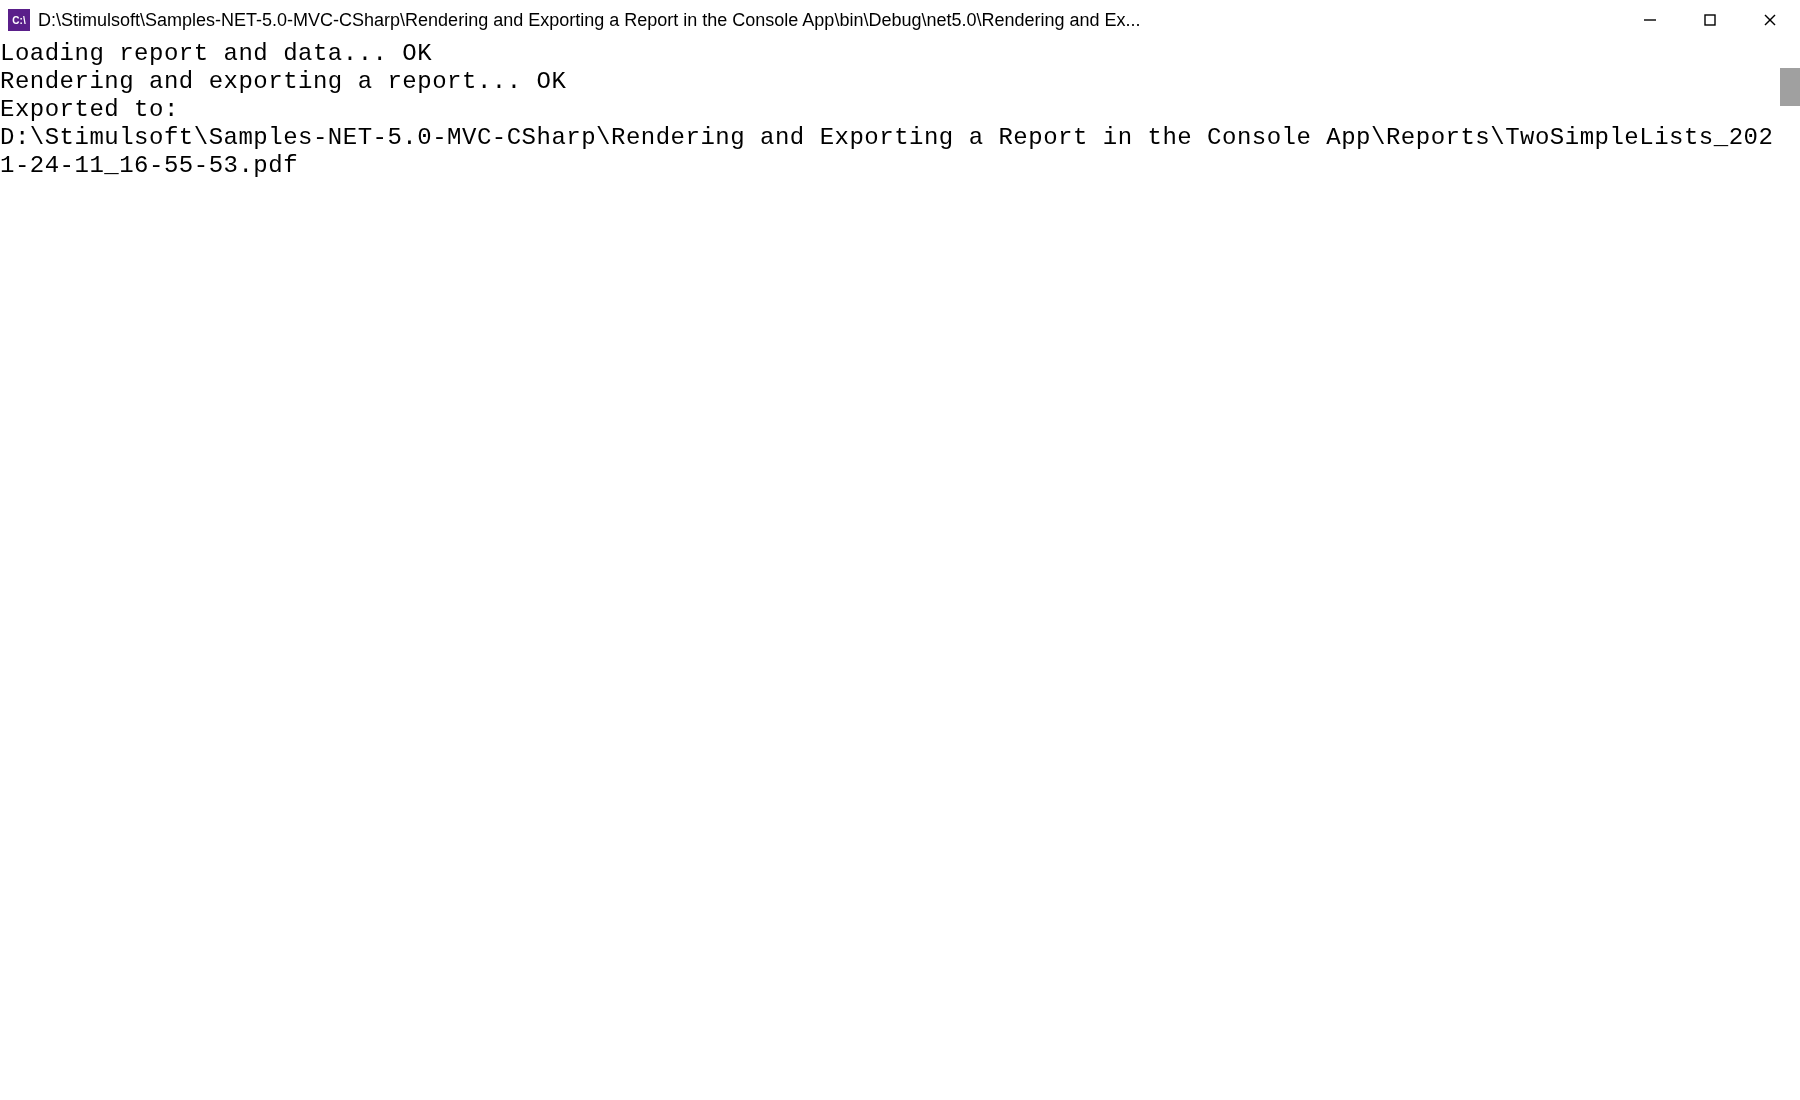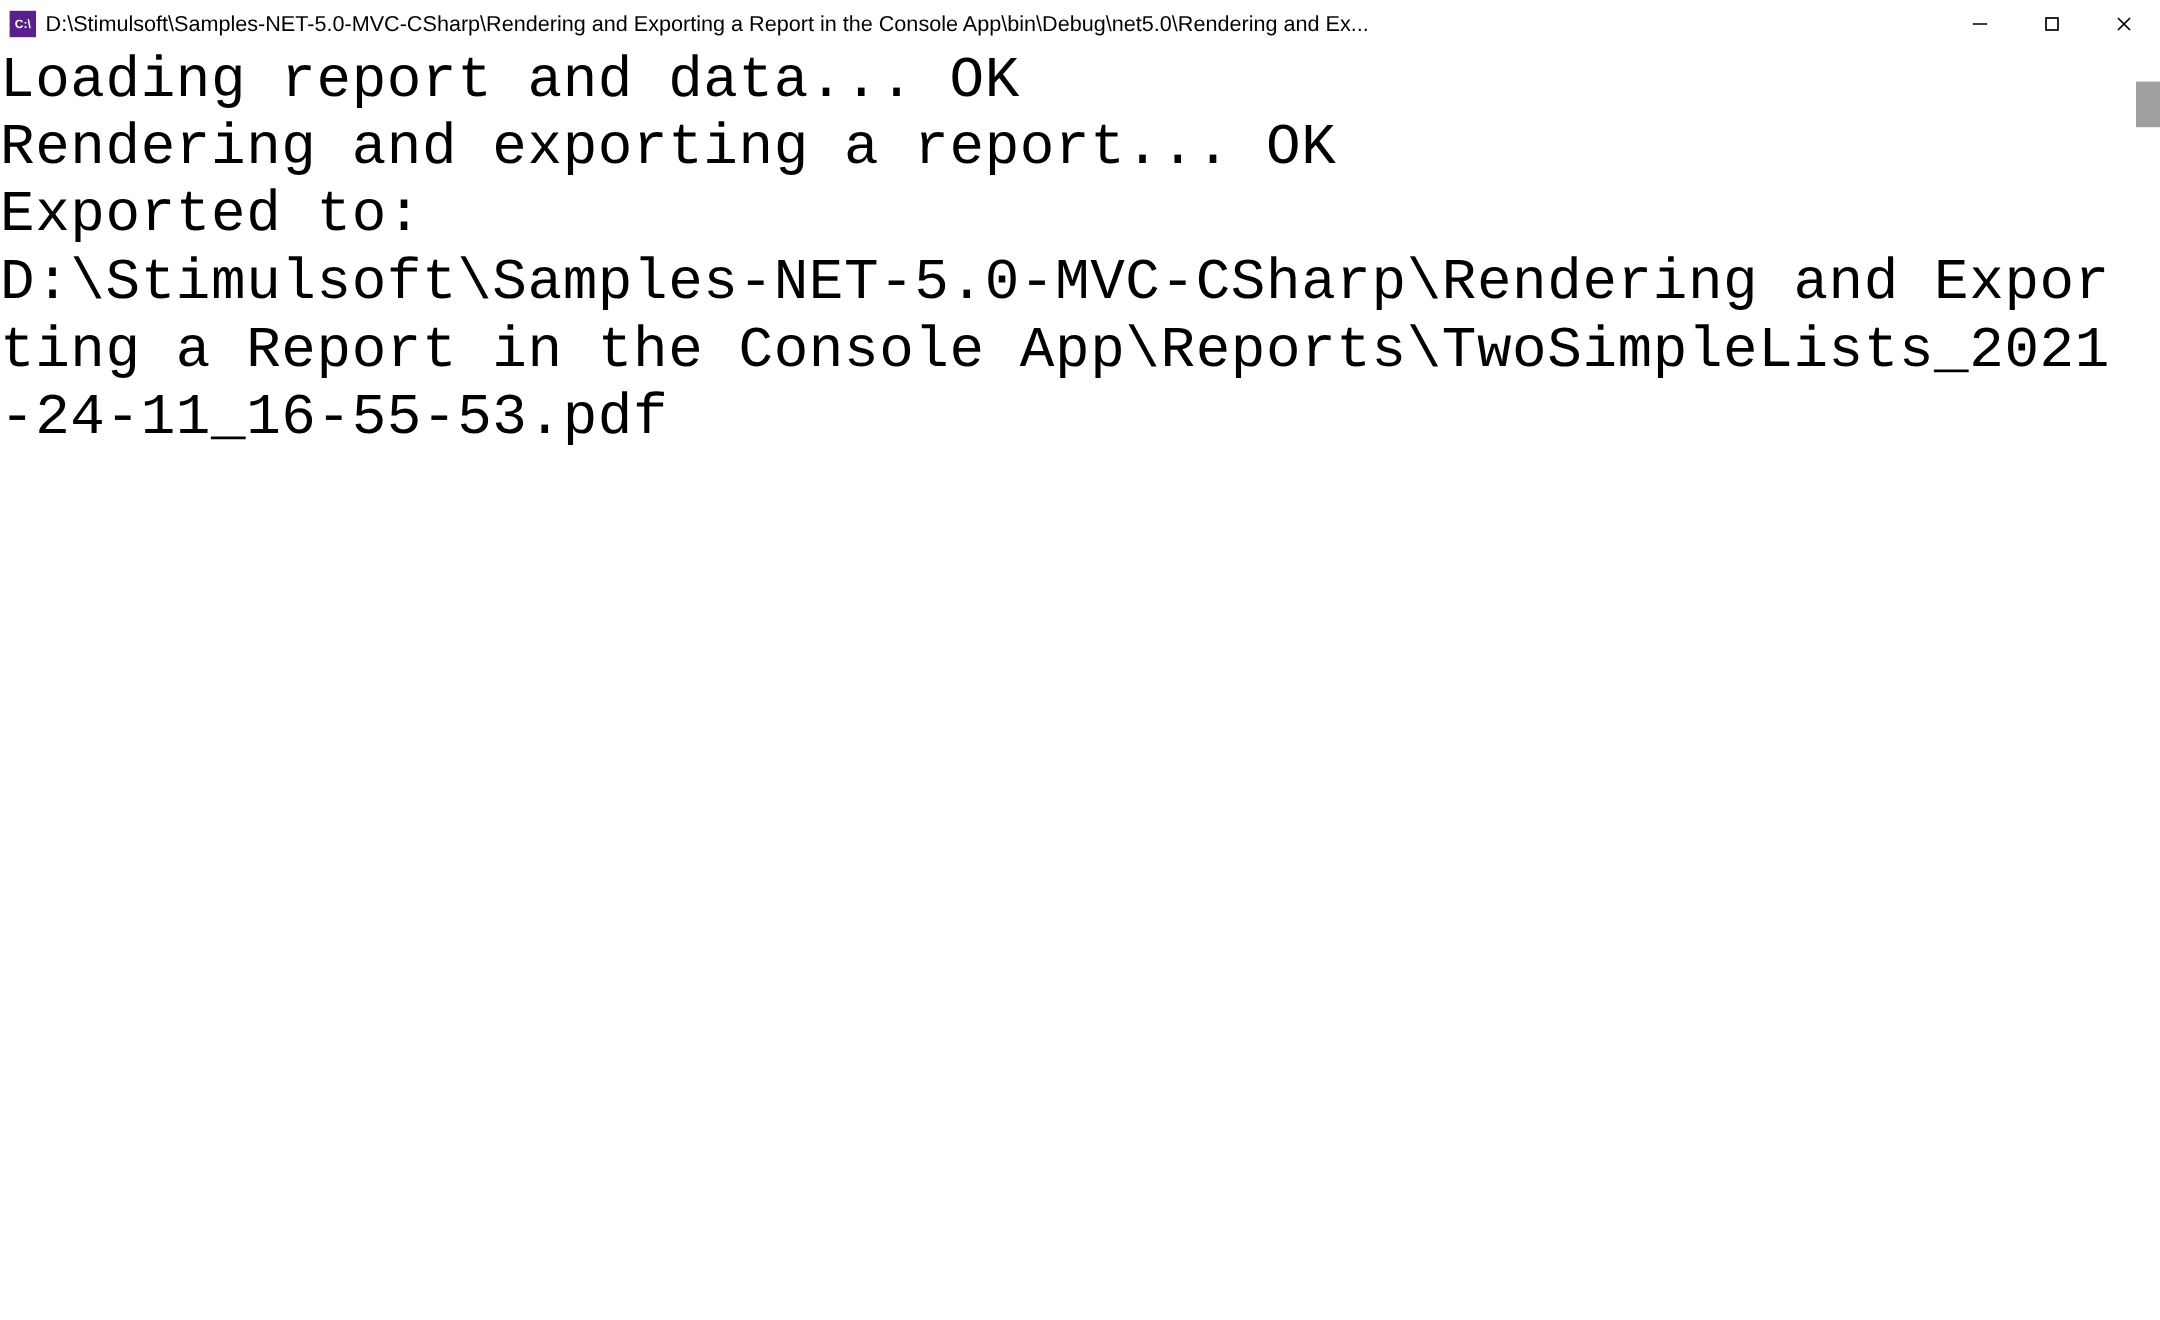--- a/index.html
+++ b/index.html
@@ -64,21 +64,21 @@
       height: 14px;
     }
     .console-area {
       position: relative;
       height: calc(1100px - 40px);
       width: 100%;
     }
     .console-content {
       padding: 0;
       font-family: Consolas, "Courier New", monospace;
-      font-size: 48px;
+      font-size: 24px;
       line-height: 1.17;
       color: #000000;
       white-space: pre-wrap;
       word-break: break-all;
       letter-spacing: 0.5px;
       padding-right: 20px;
     }
     .scrollbar {
       position: absolute;
       right: 0;

